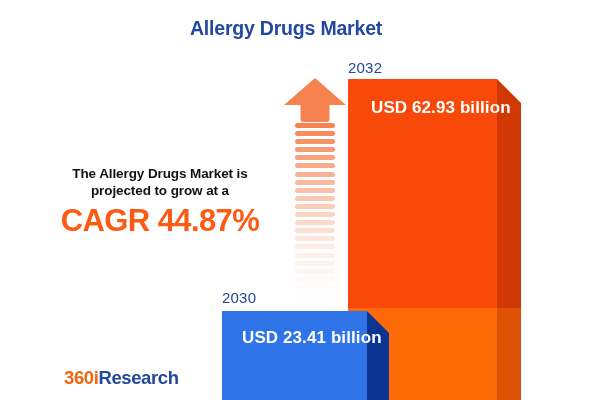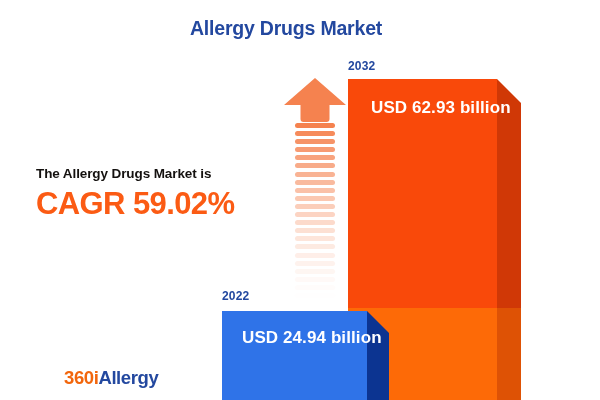--- a/index.html
+++ b/index.html
@@ -31,24 +31,24 @@
     font-size: 19.5px;
     font-weight: bold;
     color: #23489f;
     letter-spacing: -0.2px;
     white-space: nowrap;
   }
 
   
   .cagr-block {
     position: absolute;
-    left: 36px;
+    left: 46px;
     top: 165px;
     width: 228px;
-    text-align: left;
+    text-align: center;
   }
   .cagr-lead {
     font-size: 13.5px;
     font-weight: bold;
     color: #14110f;
     line-height: 17px;
     letter-spacing: -0.1px;
   }
   .cagr-value {
     margin-top: 5px;
@@ -137,22 +137,22 @@
     font-weight: bold;
     color: #ffffff;
     letter-spacing: 0.1px;
     white-space: nowrap;
   }
   .label-2032-value { left: 371px; top: 98px; }
   .label-2024-value { left: 242px; top: 328px; }
 
   .year {
     position: absolute;
-    font-size: 12px;
-    font-weight: bold;
+    font-size: 15px;
+    font-weight: normal;
     color: #23489f;
     letter-spacing: 0.2px;
   }
   .year-2032 { left: 348px; top: 59px; }
   .year-2024 { left: 222px; top: 289px; }
 
   
   .logo {
     position: absolute;
     left: 16px;
@@ -168,21 +168,22 @@
 </style>
 </head>
 <body>
 
 <div class="infographic">
 
   <div class="title">Allergy Drugs Market</div>
 
   <div class="cagr-block">
     <div class="cagr-lead">The Allergy Drugs Market is</div>
-    <div class="cagr-value">CAGR 59.02%</div>
+    <div class="cagr-lead">projected to grow at a</div>
+    <div class="cagr-value">CAGR 44.87%</div>
   </div>
 
   <div class="arrow">
     <svg class="arrow-head" viewBox="0 0 62 44">
       <path d="M31 0 L62 27 L45.5 27 L45.5 41 Q45.5 44 42.5 44 L19.5 44 Q16.5 44 16.5 41 L16.5 27 L0 27 Z" fill="#f5824f"></path>
     </svg>
     <div class="arrow-stripes">
         <div class="stripe" style="background: rgb(245, 130, 79);"></div>
         <div class="stripe" style="background: rgb(246, 139, 91);"></div>
         <div class="stripe" style="background: rgb(246, 147, 103);"></div>
@@ -211,24 +212,24 @@
 
   <div class="year year-2032">2032</div>
   <div class="bar-2032-front"></div>
   <div class="bar-2032-front-lower"></div>
   <svg class="bar-2032-side" viewBox="0 0 24 321" preserveAspectRatio="none">
     <path d="M0 0 L24 24 L24 229 L0 229 Z" fill="#d03806"></path>
     <path d="M0 229 L24 229 L24 321 L0 321 Z" fill="#de5205"></path>
   </svg>
   <div class="bar-label label-2032-value">USD 62.93 billion</div>
 
-  <div class="year year-2024">2022</div>
+  <div class="year year-2024">2030</div>
   <div class="bar-2024-front"></div>
   <svg class="bar-2024-side" viewBox="0 0 22 89" preserveAspectRatio="none">
     <path d="M0 0 L22 22 L22 89 L0 89 Z" fill="#0c3491"></path>
   </svg>
-  <div class="bar-label label-2024-value">USD 24.94 billion</div>
+  <div class="bar-label label-2024-value">USD 23.41 billion</div>
 
   <div class="logo">
-    <span class="seg-360">360</span><span class="seg-i">i</span><span class="seg-research">Allergy</span>
+    <span class="seg-360">360</span><span class="seg-i">i</span><span class="seg-research">Research</span>
   </div>
 
 </div>
 
 </body></html>

